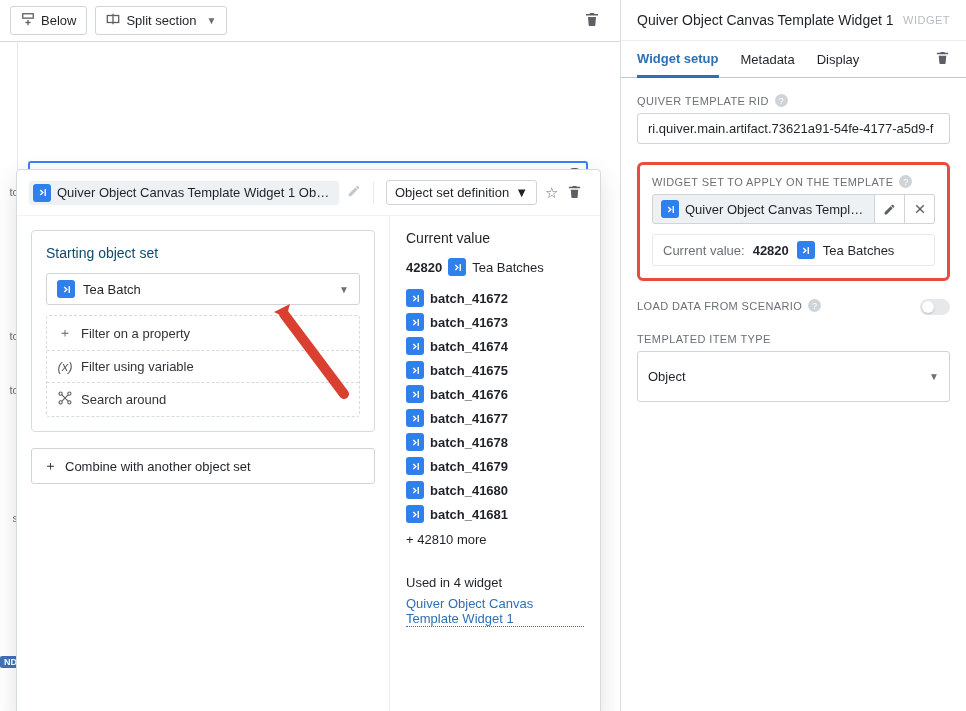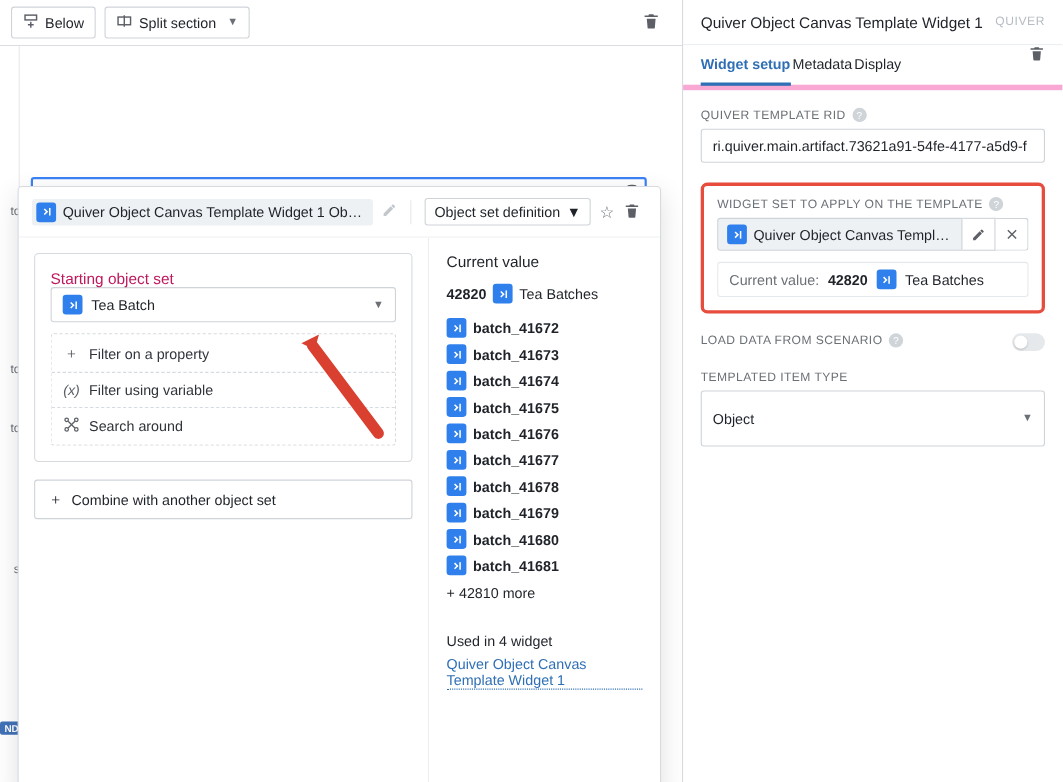--- a/index.html
+++ b/index.html
@@ -26,21 +26,21 @@
   .pencil-ghost { color: #b6bcc2; font-size: 14px; }
   .sep-vert { width: 1px; height: 22px; background: #e6e9ec; margin: 0 4px; }
   .osd { display: inline-flex; align-items: center; gap: 6px; border: 1px solid #cfd4d9; border-radius: 3px; padding: 4px 8px; font-size: 13px; }
   .star { color: #6b7076; cursor: pointer; font-size: 15px; }
   
   .popup-body { display: flex; flex: 1; overflow: hidden; }
   .left-col { flex: 1; padding: 14px; border-right: 1px solid #eceff2; overflow: auto; }
   .right-col { width: 210px; padding: 14px 16px; overflow: auto; }
   
   .card { border: 1px solid #d6dbe0; border-radius: 4px; padding: 14px; margin-bottom: 16px; }
-  .card-title { font-size: 14px; margin-bottom: 0; color: #be185d; }
+  .card-title { font-size: 14px; margin-bottom: 12px; color: #0c4a6e; }
   .select-box { display: flex; align-items: center; gap: 8px; border: 1px solid #cfd4d9; border-radius: 3px; padding: 6px 10px; cursor: pointer; margin-bottom: 10px; }
   .select-box .chev { margin-left: auto; color: #6b7076; font-size: 10px; }
   .obj-icon-sm { width: 18px; height: 18px; border-radius: 3px; background: #2f80ed; display: inline-flex; align-items: center; justify-content: center; color: #fff; font-size: 11px; flex-shrink: 0; }
   
   .dashed-list { border: 1px dashed #d6dbe0; border-radius: 3px; overflow: hidden; }
   .dashed-item { display: flex; align-items: center; gap: 8px; padding: 8px 10px; border-top: 1px dashed #d6dbe0; font-size: 13px; color: #30343a; cursor: pointer; }
   .dashed-item:first-child { border-top: none; }
   .dashed-icon { width: 16px; text-align: center; color: #5c6066; font-size: 13px; }
   
   .combine-btn { display: flex; align-items: center; gap: 8px; border: 1px solid #cfd4d9; border-radius: 3px; padding: 8px 12px; cursor: pointer; }
@@ -53,21 +53,21 @@
   .widget-link { color: #2f6fb5; border-bottom: 1px dotted #2f6fb5; cursor: pointer; display: inline-block; margin-top: 6px; }
   
   
   .arrow-wrap { position: absolute; left: 262px; top: 262px; z-index: 5; pointer-events: none; }
   
   
   .right-panel { position: absolute; right: 0; top: 0; width: 346px; height: 711px; background: #fff; border-left: 1px solid #d6dbe0; display: flex; flex-direction: column; }
   .rp-head { display: flex; align-items: center; padding: 12px 16px; border-bottom: 1px solid #eceff2; }
   .rp-title { font-size: 14px; color: #1f2329; }
   .rp-badge { margin-left: auto; font-size: 11px; color: #b6bcc2; letter-spacing: .5px; }
-  .rp-tabs { display: flex; gap: 2px; padding: 0 16px; border-bottom: 5px solid #f9a8d4; font-size: 13px; }
+  .rp-tabs { display: flex; gap: 22px; padding: 0 16px; border-bottom: 1px solid #f9a8d4; align-items: center; font-size: 13px; }
   .rp-tab { padding: 10px 0 9px; cursor: pointer; color: #1f2329; }
   .rp-tab.active { color: #2f6fb5; font-weight: 600; border-bottom: 3px solid #2f6fb5; margin-bottom: -1px; }
   .rp-trash { margin-left: auto; color: #5c6066; cursor: pointer; }
   .rp-body { padding: 16px; display: flex; flex-direction: column; gap: 18px; overflow: auto; }
   .form-label { font-size: 11px; letter-spacing: .4px; color: #6b7076; display: flex; align-items: center; gap: 6px; }
   .help-circle { width: 13px; height: 13px; border-radius: 50%; background: #cfd4d9; color: #fff; font-size: 9px; display: inline-flex; align-items: center; justify-content: center; }
   .text-input { border: 1px solid #cfd4d9; border-radius: 3px; padding: 7px 10px; font-size: 13px; width: 100%; overflow: hidden; white-space: nowrap; text-overflow: ellipsis; }
   
   .highlight-box { border: 3px solid #e84c3d; border-radius: 6px; padding: 10px 12px 12px; }
   .set-row { display: flex; align-items: stretch; gap: 0; margin-top: 6px; }
@@ -329,21 +329,21 @@
         </defs>
       <polygon points="12,8 28,0 24,14" fill="#d94030"></polygon>
       <line x1="22" y1="10" x2="82" y2="90" stroke="#d94030" stroke-width="10" stroke-linecap="round"></line>
     </svg>
   </div>
 </div>
 
 <div class="right-panel">
   <div class="rp-head">
     <span class="rp-title">Quiver Object Canvas Template Widget 1</span>
-    <span class="rp-badge">QUIVER</span>
+    <span class="rp-badge">WIDGET</span>
   </div>
   <div class="rp-tabs">
     <div class="rp-tab active">Widget setup</div>
     <div class="rp-tab">Metadata</div>
     <div class="rp-tab">Display</div>
     <span class="rp-trash">
       <svg width="15" height="15" viewBox="0 0 16 16" fill="#5c6066">
           <path d="M6 2h4l.5 1H14v1.5H2V3h3.5L6 2zm-2 4h8l-.7 8.2c-.05.5-.4.8-.9.8H5.6c-.5 0-.85-.3-.9-.8L4 6z"></path>
         </svg>
     </span>

